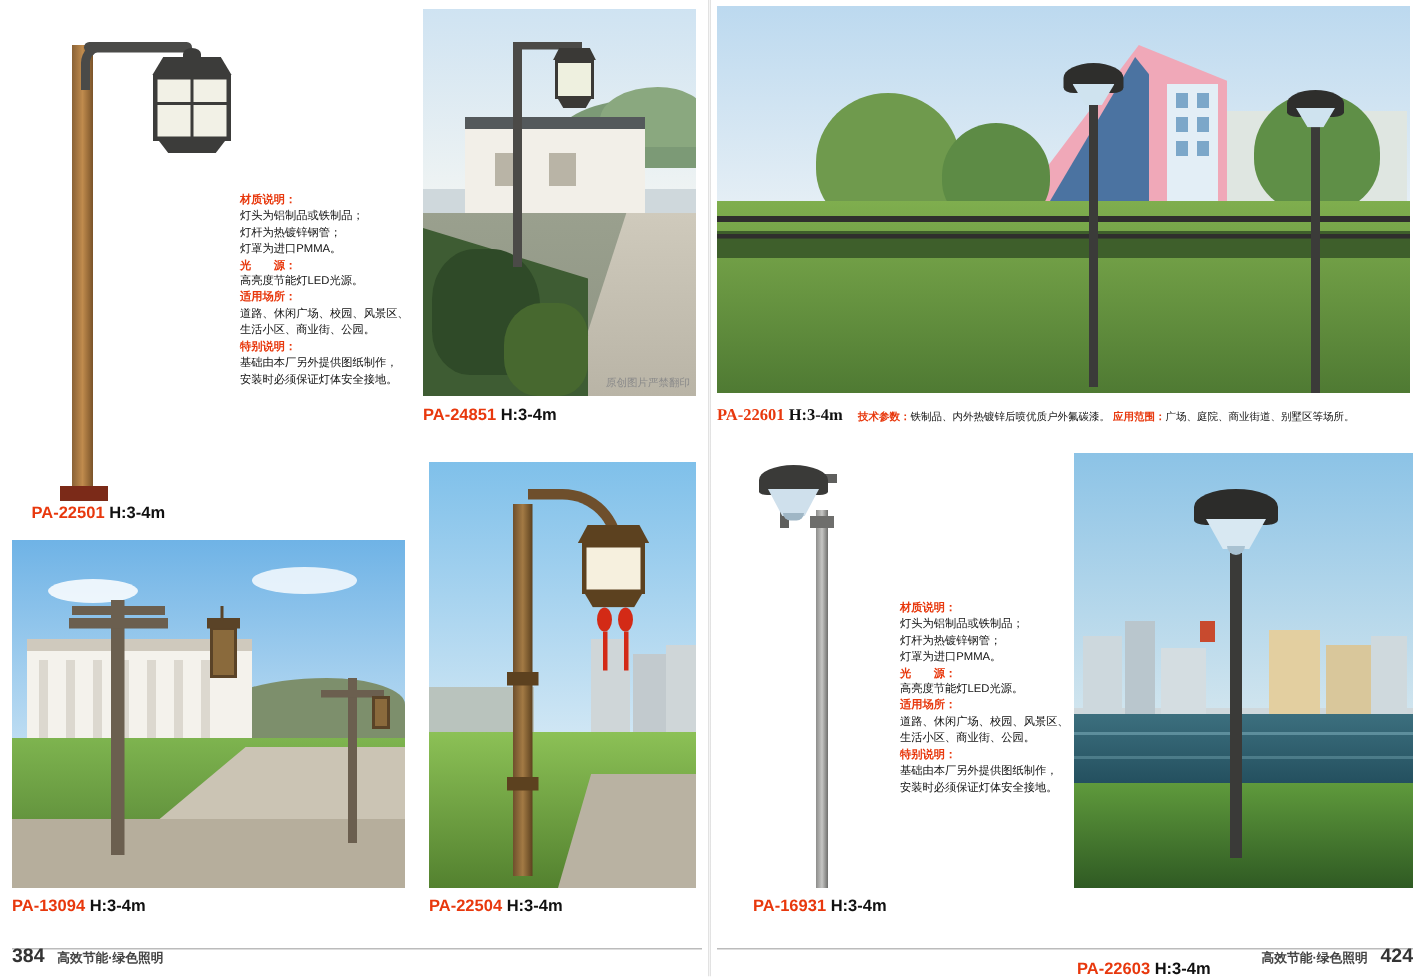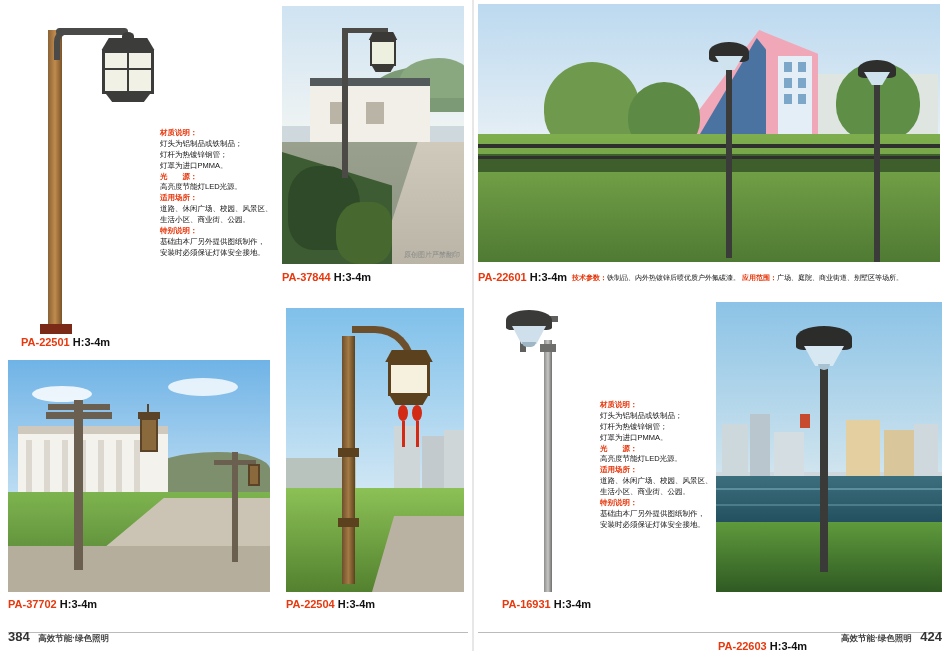--- a/index.html
+++ b/index.html
@@ -114,21 +114,21 @@
 
     <div style="position:absolute;left:60px;top:22px;width:6px;height:150px;background:#4b4a47;"></div>
     <div style="position:absolute;left:62px;top:22px;width:44px;height:5px;background:#4b4a47;"></div>
     <div style="position:absolute;left:84px;top:26px;width:34px;height:8px;background:#3a3936;clip-path:polygon(8% 100%,20% 0,80% 0,92% 100%);"></div>
     <div style="position:absolute;left:88px;top:34px;width:26px;height:26px;background:#eef0df;border:2px solid #3a3936;box-sizing:border-box;"></div>
     <div style="position:absolute;left:90px;top:60px;width:22px;height:6px;background:#3a3936;clip-path:polygon(0 0,100% 0,84% 100%,16% 100%);"></div>
     <div class="watermark" style="right:4px;bottom:4px;">原创图片严禁翻印</div>
   </div>
 
   <div class="caption" style="left:282px;top:271px;">
-    <span>PA-37844</span><span class="h"> H:3-4m</span>
+    <span>PA-24851</span><span class="h"> H:3-4m</span>
   </div>
 
   <div class="photo" style="left:478px;top:4px;width:462px;height:258px;">
     <div class="sky" style="height:130px;background:linear-gradient(#bcd9ef,#e4eef5);"></div>
 
     <div style="position:absolute;left:200px;top:26px;width:140px;height:108px;background:#f0a8b8;clip-path:polygon(0 100%,58% 0,100% 22%,100% 100%);"></div>
     <div style="position:absolute;left:222px;top:34px;width:66px;height:96px;background:#3d6f9e;clip-path:polygon(0 100%,86% 0,100% 12%,100% 100%);opacity:.92;"></div>
     <div style="position:absolute;left:300px;top:52px;width:34px;height:78px;background:#e3eef6;"></div>
     <div style="position:absolute;left:306px;top:58px;width:8px;height:10px;background:#7ca7c9;"></div>
     <div style="position:absolute;left:320px;top:58px;width:8px;height:10px;background:#7ca7c9;"></div>
@@ -150,21 +150,21 @@
 
     <div style="position:absolute;left:248px;top:54px;width:6px;height:200px;background:#3b3b39;"></div>
     <div style="position:absolute;left:231px;top:38px;width:40px;height:20px;background:#2e2e2c;border-radius:50% 50% 18% 18%;"></div>
     <div style="position:absolute;left:237px;top:52px;width:28px;height:14px;background:#cfe3ef;clip-path:polygon(0 0,100% 0,70% 100%,30% 100%);"></div>
 
     <div style="position:absolute;left:396px;top:70px;width:6px;height:188px;background:#3b3b39;"></div>
     <div style="position:absolute;left:380px;top:56px;width:38px;height:18px;background:#2e2e2c;border-radius:50% 50% 18% 18%;"></div>
     <div style="position:absolute;left:386px;top:68px;width:26px;height:13px;background:#cfe3ef;clip-path:polygon(0 0,100% 0,70% 100%,30% 100%);"></div>
   </div>
 
-  <div class="caption" style="left:478px;top:271px;">
+  <div class="caption" style="left:478px;top:271px;font-family:Liberation Serif, serif;">
     <span>PA-22601</span><span class="h"> H:3-4m</span>
   </div>
 
   <div class="inline-spec" style="left:572px;top:273px;">
     <span class="hl">技术参数：</span><span>铁制品、内外热镀锌后喷优质户外氟碳漆。</span>
     <span class="hl">应用范围：</span><span>广场、庭院、商业街道、别墅区等场所。</span>
   </div>
 
   <div class="photo" style="left:8px;top:360px;width:262px;height:232px;">
     <div class="sky" style="height:132px;background:linear-gradient(#6fb3e6,#bcdcf2);"></div>
@@ -193,21 +193,21 @@
     <div style="position:absolute;left:132px;top:58px;width:18px;height:34px;background:#8a6a3c;border:2px solid #5a4327;box-sizing:border-box;"></div>
     <div style="position:absolute;left:130px;top:52px;width:22px;height:7px;background:#5a4327;"></div>
     <div style="position:absolute;left:139px;top:44px;width:2px;height:10px;background:#5a4327;"></div>
 
     <div style="position:absolute;left:224px;top:92px;width:6px;height:110px;background:#6b5f4f;"></div>
     <div style="position:absolute;left:206px;top:100px;width:42px;height:5px;background:#6b5f4f;"></div>
     <div style="position:absolute;left:240px;top:104px;width:12px;height:22px;background:#8a6a3c;border:2px solid #5a4327;box-sizing:border-box;"></div>
   </div>
 
   <div class="caption" style="left:8px;top:598px;">
-    <span>PA-37702</span><span class="h"> H:3-4m</span>
+    <span>PA-13094</span><span class="h"> H:3-4m</span>
   </div>
 
   <div class="photo" style="left:286px;top:308px;width:178px;height:284px;">
     <div class="sky" style="height:180px;background:linear-gradient(#7fc0ea,#cfe6f4);"></div>
 
     <div style="position:absolute;left:108px;top:118px;width:26px;height:62px;background:#cfd6d8;"></div>
     <div style="position:absolute;left:136px;top:128px;width:22px;height:52px;background:#c2cace;"></div>
     <div style="position:absolute;left:158px;top:122px;width:20px;height:58px;background:#cfd6d8;"></div>
     <div style="position:absolute;left:0;top:150px;width:70px;height:32px;background:#b9c3bd;"></div>
 

